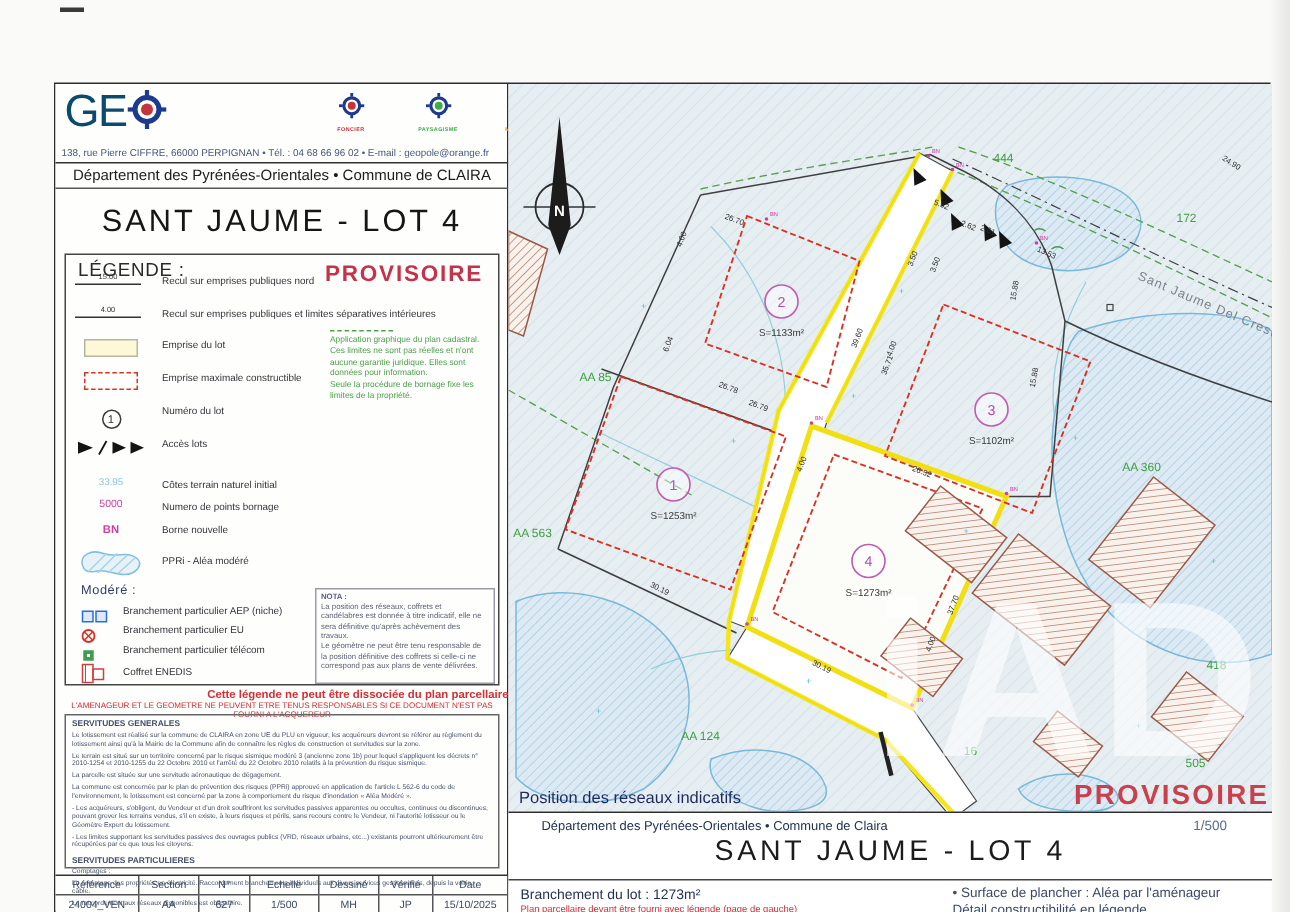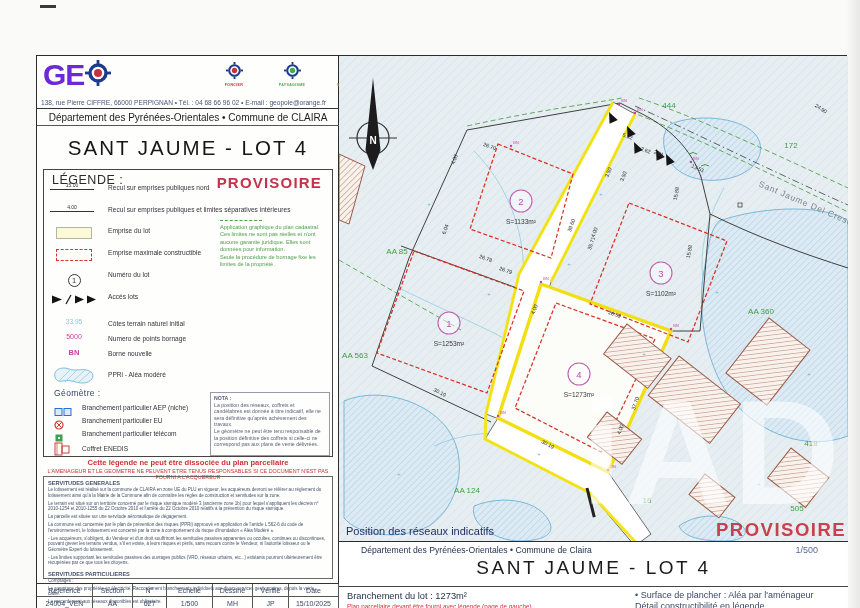--- a/index.html
+++ b/index.html
@@ -8,21 +8,21 @@
   .ab{position:absolute}
   #page{position:relative;width:860px;height:608px;background:#fafaf8}
   #page::after{content:"";position:absolute;right:0;top:0;width:14px;height:608px;
     background:linear-gradient(to right,rgba(0,0,0,0),rgba(0,0,0,.08))}
   .glitch{background:#3a3a3a}
   #sheet{left:36px;top:55px;width:811px;height:553px;background:#fff;
     border:1.5px solid #2c2c2c}
   
   #lp{left:0;top:0;width:302px;height:553px;background:#fefefc;border-right:1.5px solid #2c2c2c}
   #lp-header{left:0;top:0;width:302px;height:53px;border-bottom:1px solid #333}
-  .logo-ge,.logo-pole{font-weight:bold;font-size:30px;color:#6d28d9;letter-spacing:-1px}
+  .logo-ge,.logo-pole{font-weight:normal;font-size:30px;color:#0c4a6e;letter-spacing:-1px}
   .logo-sub{font-size:4.5px;color:#c4343c;letter-spacing:1.6px;font-weight:bold}
   .addr{font-size:6.6px;color:#46587c;white-space:nowrap}
   .badge{width:58px;text-align:center}
   .badge .blab{font-size:3.6px;font-weight:bold;letter-spacing:.3px}
   #lp-dept{left:0;top:53px;width:302px;height:17px;border-bottom:1px solid #555;
     font-size:10px;display:flex;align-items:center;justify-content:center;color:#1c1c1c}
   #lp-title{left:0;top:70px;width:302px;height:43px;display:flex;align-items:center;
     justify-content:center;font-size:20.5px;letter-spacing:2px;color:#161616}
   #lp-legend{left:6px;top:113px;width:290px;height:288px;border:1px solid #444}
   .leg-h{font-size:12.5px;color:#2a2a2a;letter-spacing:.5px}
@@ -40,21 +40,21 @@
   .sym-mag{font-size:7px;color:#cc3fa0}
   .sym-bn{font-size:7.5px;font-weight:bold;color:#cc3fa0}
   .cad-note{left:176px;top:50px;width:112px;font-size:5.6px;line-height:7.4px;color:#4ea04e}
   .cad-note::before{content:"";display:block;width:42px;border-top:1px dashed #4ea04e;margin-bottom:3px}
   .res-h{left:10px;top:218px;font-size:8.5px;color:#2f3e66;letter-spacing:.4px}
   .rrow{left:10px;height:13px}
   .rsym{left:0;top:0;width:24px}
   .rlab{left:28px;top:1px;font-size:6.6px;color:#34343c;white-space:nowrap}
   #nota{left:166px;top:222px;width:120px;height:64px;border:0.8px solid #9a9aa8;padding:2px 3px;
     font-size:5.2px;line-height:6.6px;color:#5d6278}
-  .warn1{left:0;top:402px;width:302px;text-align:center;font-size:7.6px;color:#d03038;font-weight:bold}
+  .warn1{left:0;top:402px;width:302px;text-align:right;font-size:7.6px;color:#d03038;font-weight:bold}
   .warn2{left:0;top:412px;width:302px;text-align:center;font-size:5.4px;color:#d03038}
   #serv{left:6px;top:420px;width:290px;height:103px;border:0.8px solid #666;padding:3px 4px;
     color:#44506b}
   .serv-t{font-size:5.6px;font-weight:bold;margin-bottom:1px}
   #serv p,#serv .gen-p{font-size:4.5px;line-height:5.5px;margin-bottom:2.5px}
   .part-wrap{margin-top:5px}
   #lp-table{left:0;top:527px;width:302px;height:26px;border-top:1px solid #333}
   .trow{display:grid;grid-template-columns:56px 40px 34px 46px 40px 36px 1fr;height:13px}
   .trow .tcell{border-right:1px solid #555;border-bottom:1px solid #555;font-size:7px;
     color:#3c4a66;display:flex;align-items:center;justify-content:center;overflow:hidden}
@@ -206,21 +206,21 @@
 
         <div class="ab cad-note">
             <div>Application graphique du plan cadastral.</div>
             <div>Ces limites ne sont pas réelles et n'ont</div>
             <div>aucune garantie juridique. Elles sont</div>
             <div>données pour information.</div>
             <div>Seule la procédure de bornage fixe les</div>
             <div>limites de la propriété.</div>
           </div>
 
-        <div class="ab res-h">Géomètre :</div>
+        <div class="ab res-h">Modéré :</div>
         <div class="ab rrow" style="top:233px">
           <span class="ab rsym">
             <svg width="18" height="10" viewBox="0 0 18 10">
               <rect x="1" y="1.5" width="7" height="7" fill="#dce9fb" stroke="#2a6fd6" stroke-width="1"></rect>
               <rect x="10" y="1.5" width="7" height="7" fill="#dce9fb" stroke="#2a6fd6" stroke-width="1"></rect>
             </svg>
           </span>
           <span class="ab rlab">Branchement particulier AEP (niche)</span>
         </div>
         <div class="ab rrow" style="top:246px">

